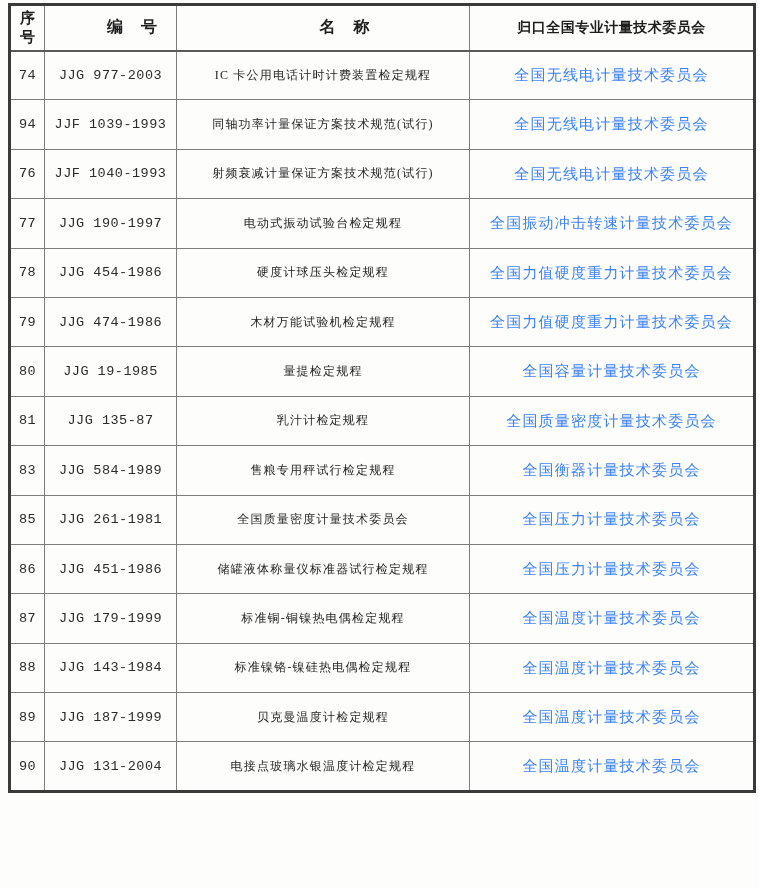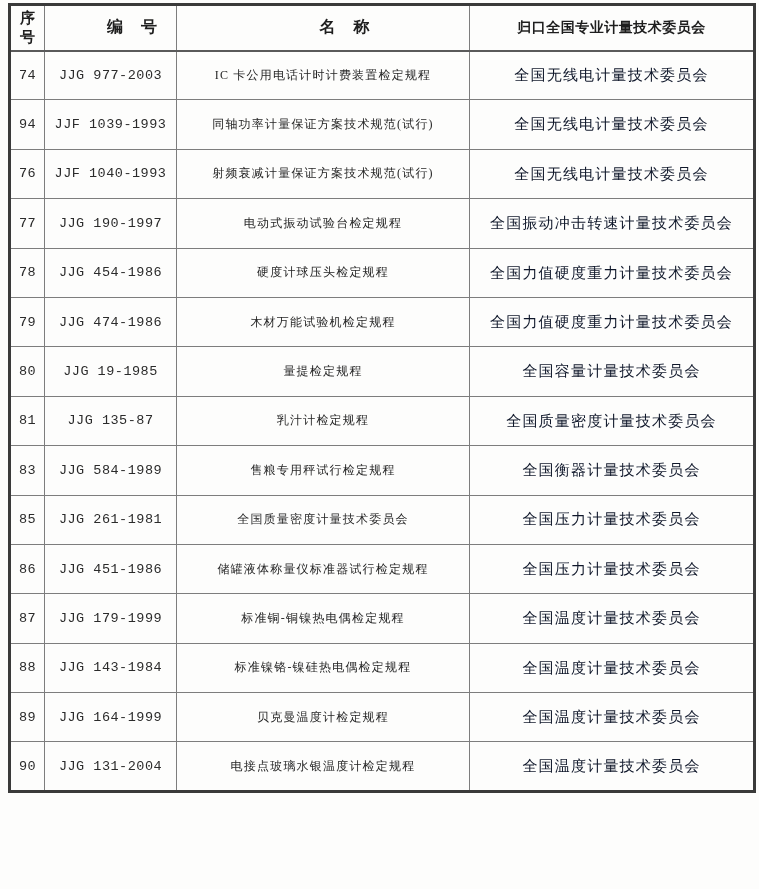--- a/index.html
+++ b/index.html
@@ -61,21 +61,21 @@
     letter-spacing: 0.5px;
     white-space: nowrap;
   }
   td.cell-name {
     font-size: 12px;
     color: #262626;
     letter-spacing: 1.2px;
   }
   td.cell-committee {
     font-size: 15px;
-    color: #0f172a;
+    color: #3b82f6;
     letter-spacing: 1.2px;
     white-space: pre-line;
     line-height: 1.5;
   }
 </style>
 </head>
 <body>
 
 <div class="page">
   <table class="reg-table">
@@ -183,21 +183,21 @@
 
   <tr>
     <td class="cell-no">88</td>
     <td class="cell-code">JJG 143-1984</td>
     <td class="cell-name">标准镍铬-镍硅热电偶检定规程</td>
     <td class="cell-committee">全国温度计量技术委员会</td>
   </tr>
 
   <tr>
     <td class="cell-no">89</td>
-    <td class="cell-code">JJG 164-1999</td>
+    <td class="cell-code">JJG 187-1999</td>
     <td class="cell-name">贝克曼温度计检定规程</td>
     <td class="cell-committee">全国温度计量技术委员会</td>
   </tr>
 
   <tr>
     <td class="cell-no">90</td>
     <td class="cell-code">JJG 131-2004</td>
     <td class="cell-name">电接点玻璃水银温度计检定规程</td>
     <td class="cell-committee">全国温度计量技术委员会</td>
   </tr>

